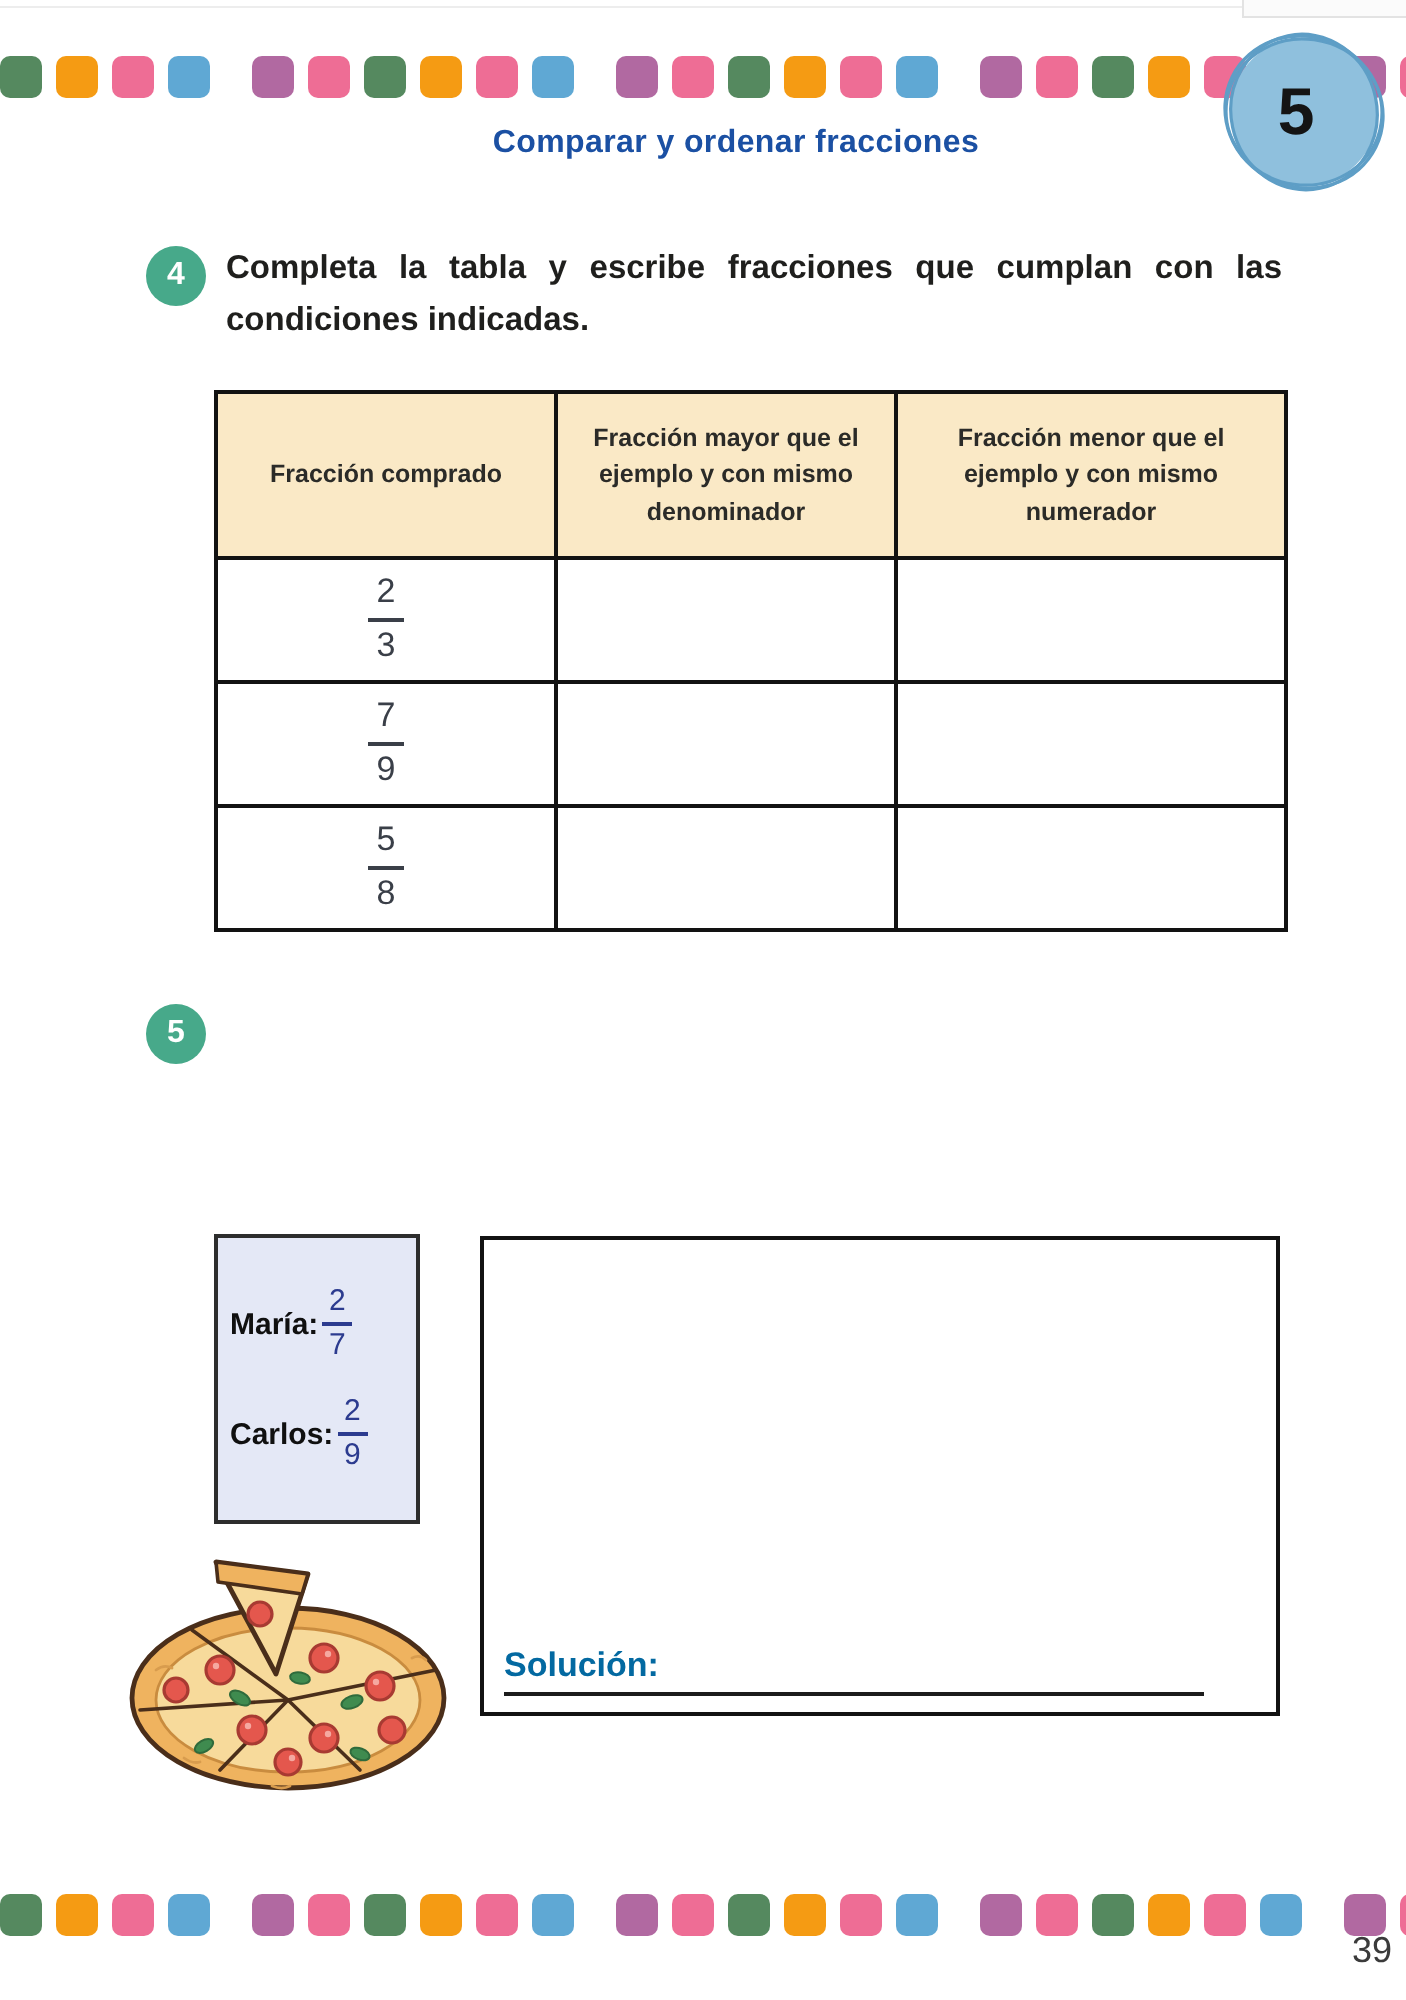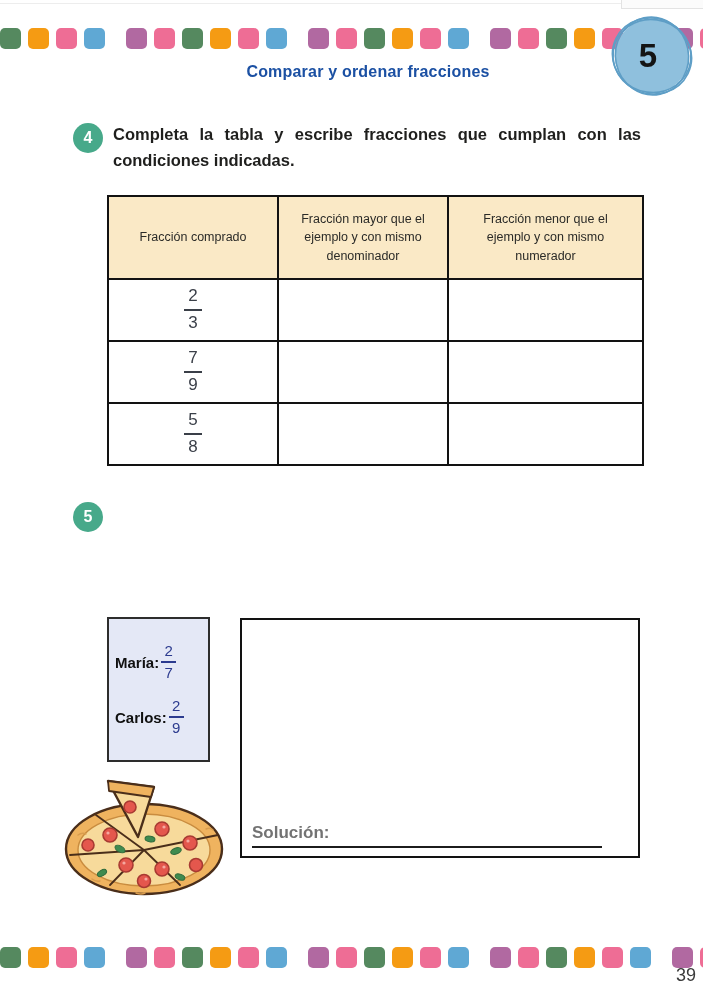--- a/index.html
+++ b/index.html
@@ -50,21 +50,21 @@
   .ex4-text { top:121px; }
   .ex5-text { top:497px; line-height:25.5px; }
 
   
   .frac-table {
     position:absolute; left:107px; top:195px; width:535px;
     border-collapse:collapse; table-layout:fixed;
   }
   .frac-table th, .frac-table td { border:2.2px solid #121212; }
   .frac-table thead th {
-    background:var(--header-bg); height:73px; font-size:12.5px; font-weight:400;
+    background:var(--header-bg); height:73px; font-size:12.5px; font-weight:700;
     color:#2b2b28; line-height:1.45; padding:4px 12px; text-align:center;
   }
   .frac-table tbody td { height:58px; background:#fff; }
   .frac {
     display:flex; flex-direction:column; align-items:center; justify-content:center;
     font-size:17px; color:#3a3f48; line-height:1.1; gap:3px;
   }
   .frac .bar { width:18px; height:2px; background:#3a3f48; }
 
   
@@ -80,21 +80,21 @@
 
   
   .solution-box {
     position:absolute; left:240px; top:618px; width:400px; height:240px;
     border:2.5px solid #121212; box-sizing:border-box; background:#fff;
   }
   .solution-line {
     position:absolute; left:10px; bottom:8px; width:350px;
     border-bottom:2px solid #1c1c1c; padding-bottom:3px;
   }
-  .solution-line .sol-label { font-size:17px; font-weight:800; color:#737373; }
+  .solution-line .sol-label { font-size:17px; font-weight:800; color:#0369a1; }
 
   .pizza { position:absolute; left:58px; top:773px; }
 
   .page-number {
     position:absolute; right:7px; top:965px; font-size:18px; color:#3b3b3b;
   }
 </style>
 </head>
 <body>
 

